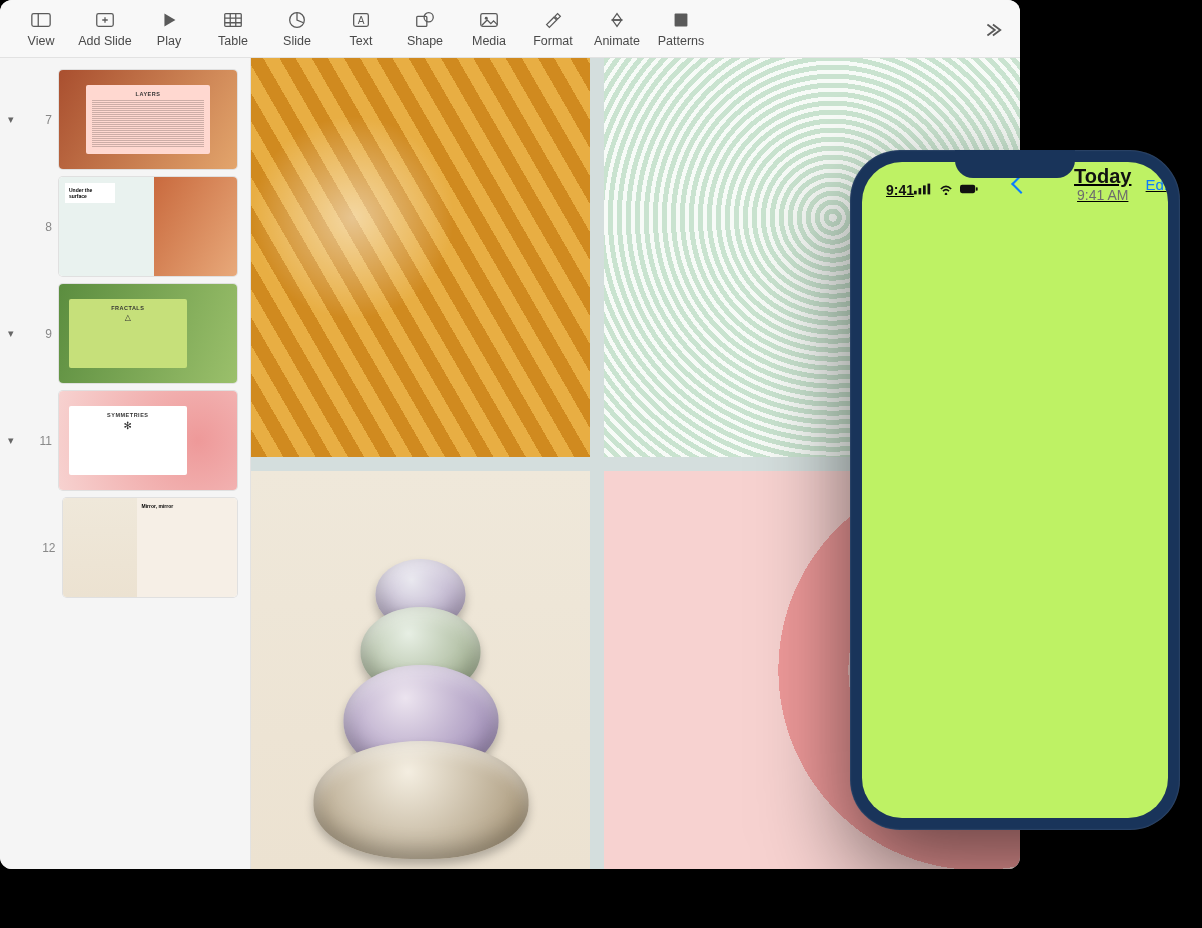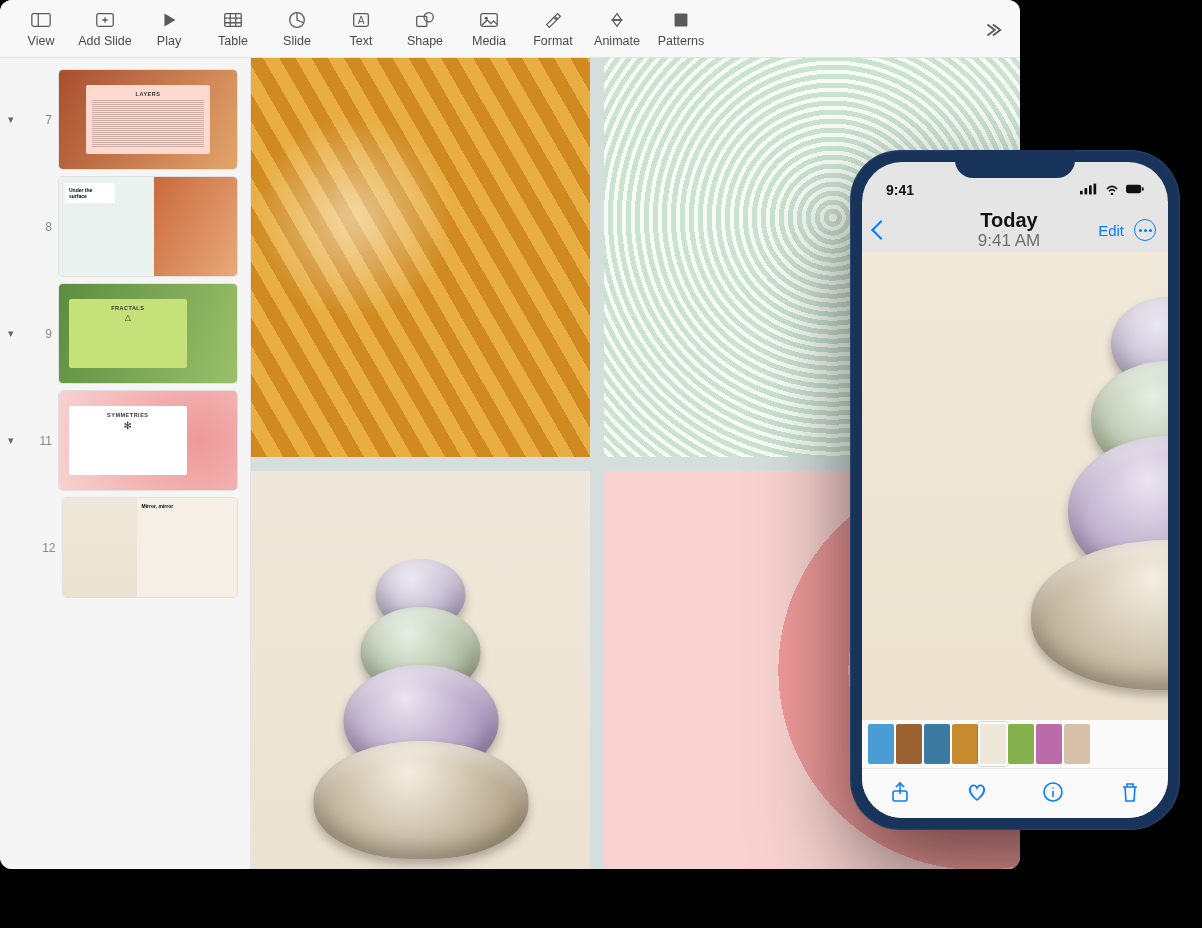--- a/index.html
+++ b/index.html
@@ -118,32 +118,32 @@
 
   
   .iphone{
     position:absolute;right:22px;top:150px;
     width:330px;height:680px;
     background:var(--phone-body);
     border-radius:50px;padding:12px;
     box-shadow:0 40px 90px rgba(0,0,0,.55),inset 0 0 2px rgba(255,255,255,.25);
   }
   .screen{
-    width:100%;height:100%;background:#e5e5e5;border-radius:40px;overflow:hidden;
-    display:flex;flex-direction:column;position:relative;
+    width:100%;height:100%;background:#bef264;border-radius:40px;overflow:hidden;
+    display:flex;flex-direction:row;position:relative;text-decoration:underline;
   }
   .notch{position:absolute;top:0;left:50%;transform:translateX(-50%);width:120px;height:28px;background:var(--phone-body);border-bottom-left-radius:18px;border-bottom-right-radius:18px;z-index:3;}
   .statusbar{height:46px;display:flex;align-items:center;justify-content:space-between;padding:10px 24px 0;font-size:14px;font-weight:600;color:#111;}
   .status-right{display:flex;gap:5px;align-items:center;}
   .status-right svg{width:18px;height:12px;}
   .navbar{height:44px;display:flex;align-items:center;justify-content:space-between;padding:0 12px;font-size:15px;}
   .nav-left{color:var(--ios-blue);width:60px;}
   .nav-center{flex:1;text-align:center;}
   .nav-center .t1{font-weight:600;color:#111;font-size:20px;}
-  .nav-center .t2{font-size:17px;color:#6d6d6d;margin-top:-1px;}
+  .nav-center .t2{font-size:14px;color:#6d6d6d;margin-top:-1px;}
   .nav-right{width:72px;display:flex;gap:10px;align-items:center;justify-content:flex-end;color:var(--ios-blue);}
   .ellipsis{width:22px;height:22px;border:1.8px solid var(--ios-blue);border-radius:50%;display:flex;align-items:center;justify-content:center;}
   .ellipsis span{width:3px;height:3px;background:var(--ios-blue);border-radius:50%;margin:0 1px;}
 
   .photo-view{flex:1;background:linear-gradient(#f0e9da,#ede2cf);display:flex;align-items:flex-end;justify-content:center;position:relative;}
   .photo-view .urchin-stack{position:relative;bottom:30px;transform:none;}
   .photo-view .bump.u1{width:115px;height:92px;}
   .photo-view .bump.u2{width:155px;height:115px;margin-top:-28px;}
   .photo-view .bump.u3{width:200px;height:148px;margin-top:-40px;}
   .photo-view .bump.u4{width:275px;height:150px;margin-top:-44px;}

